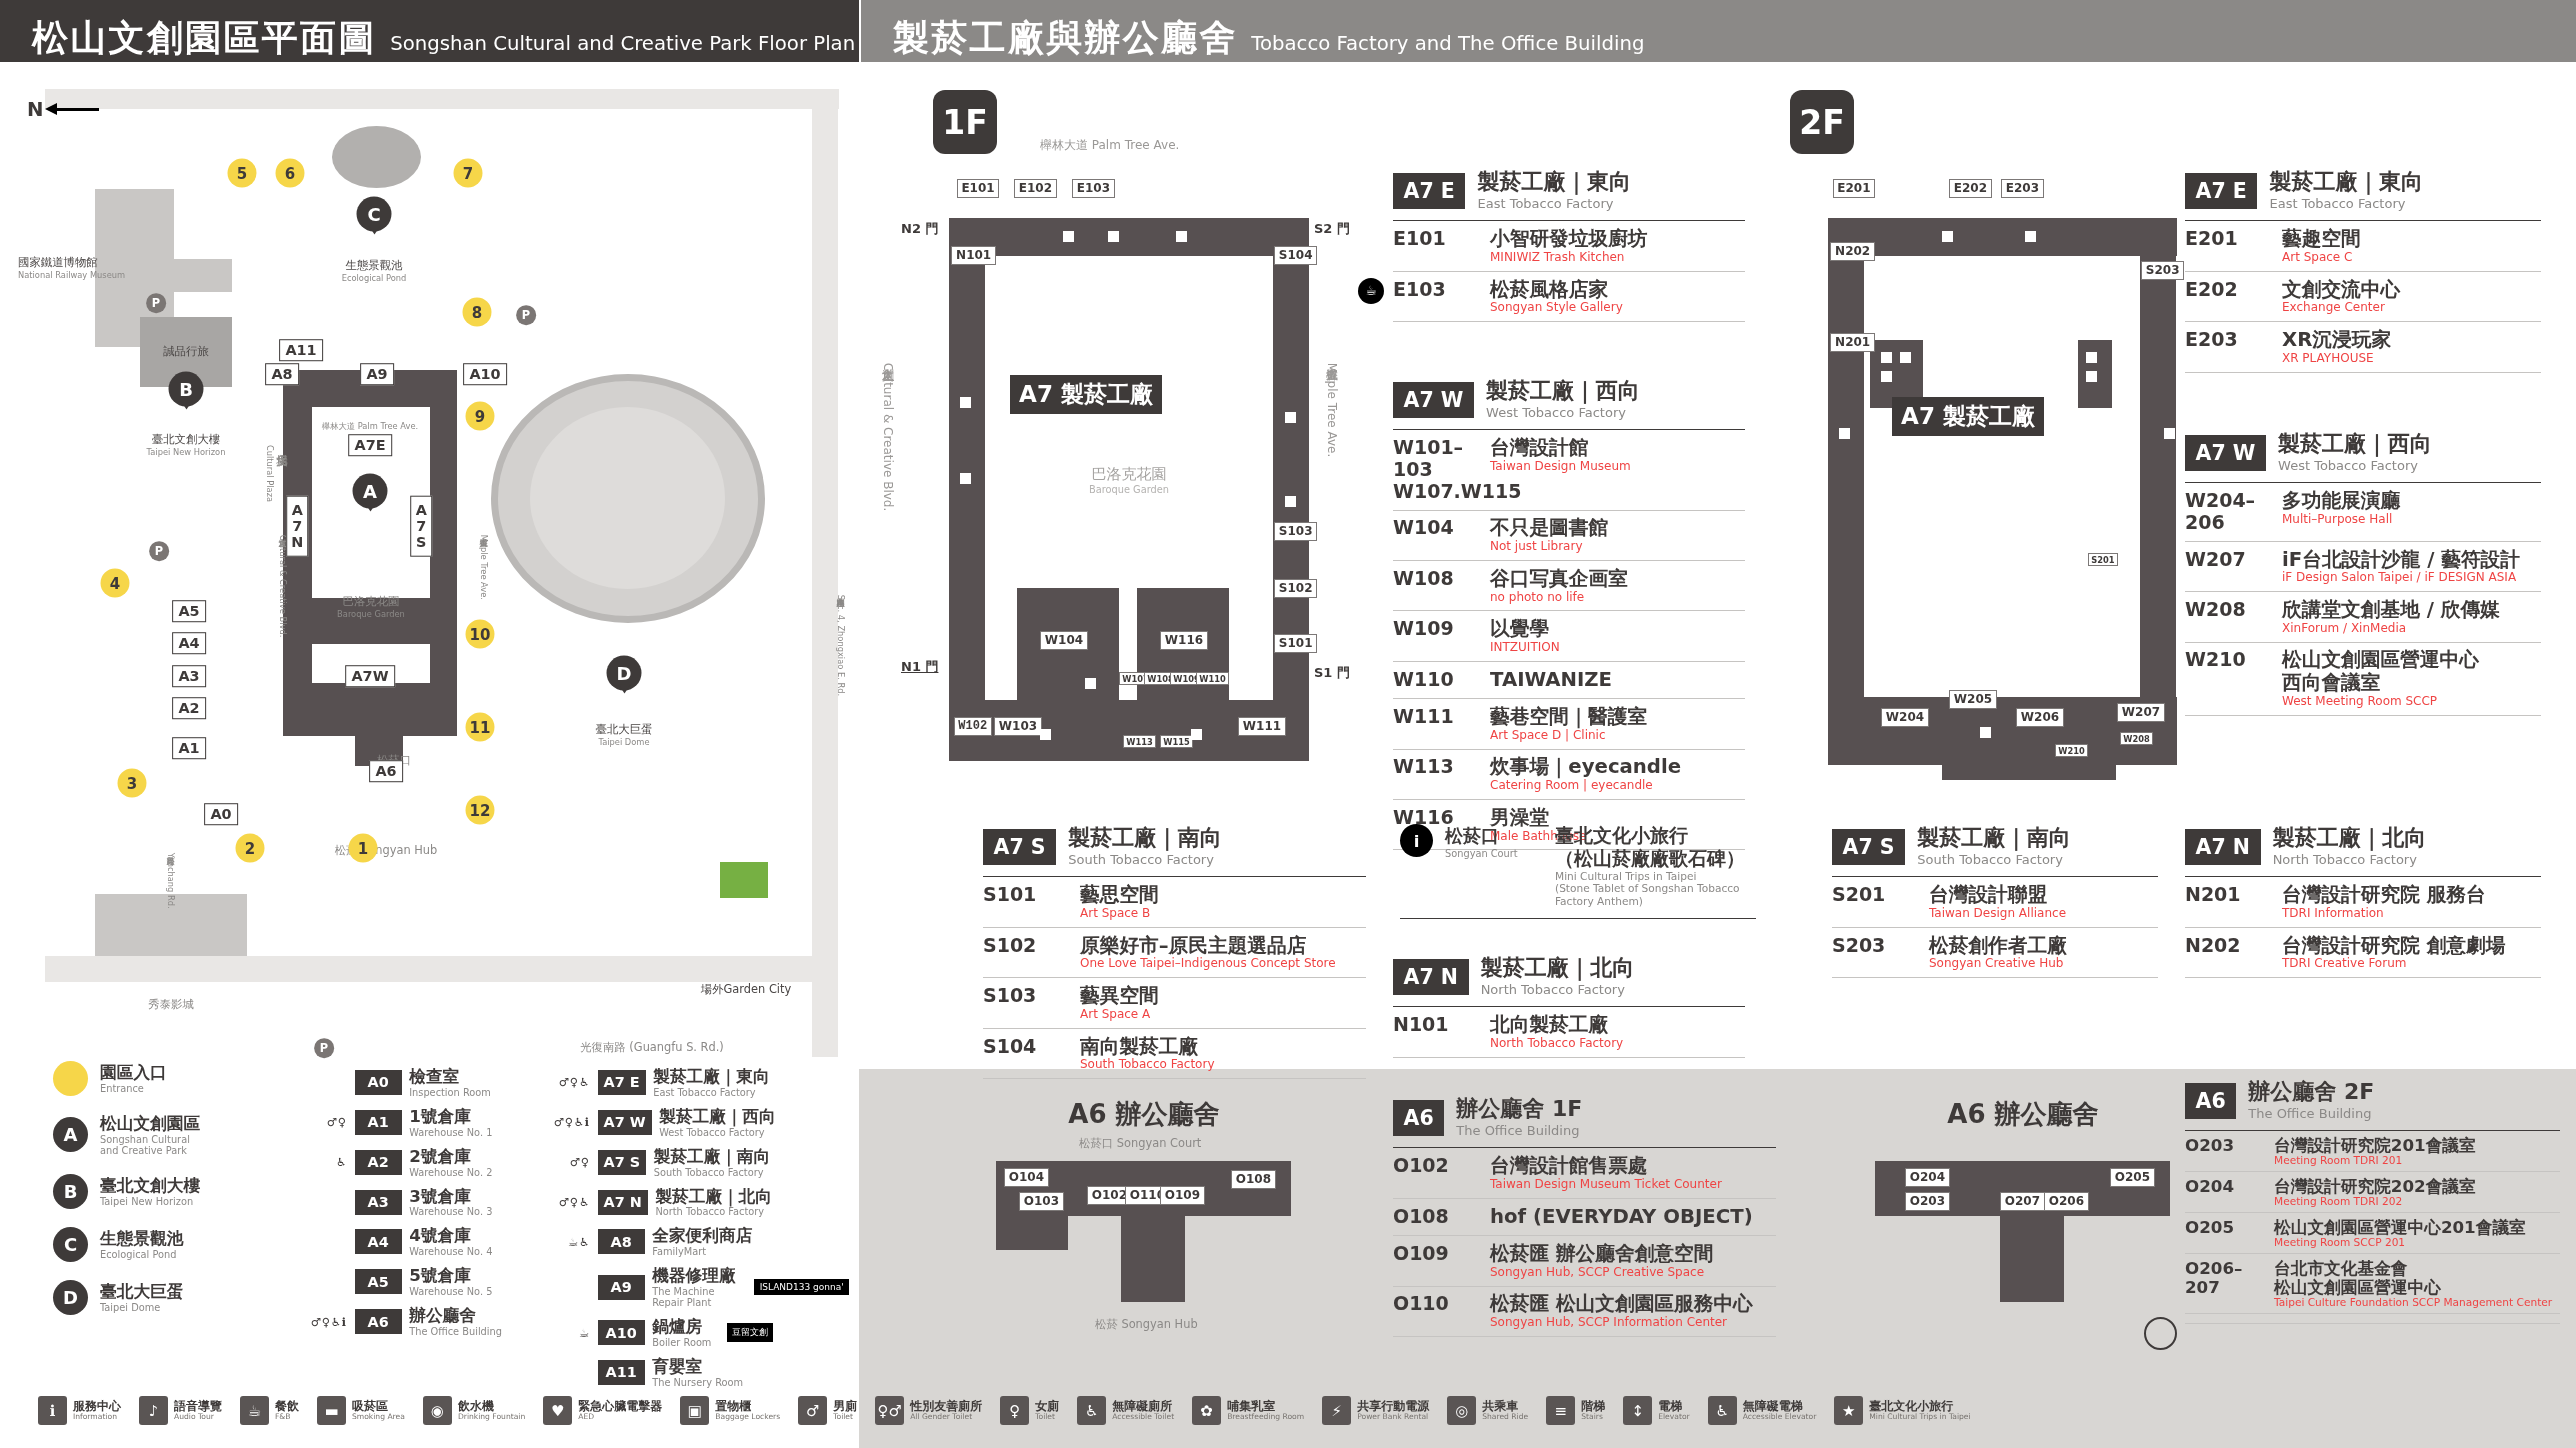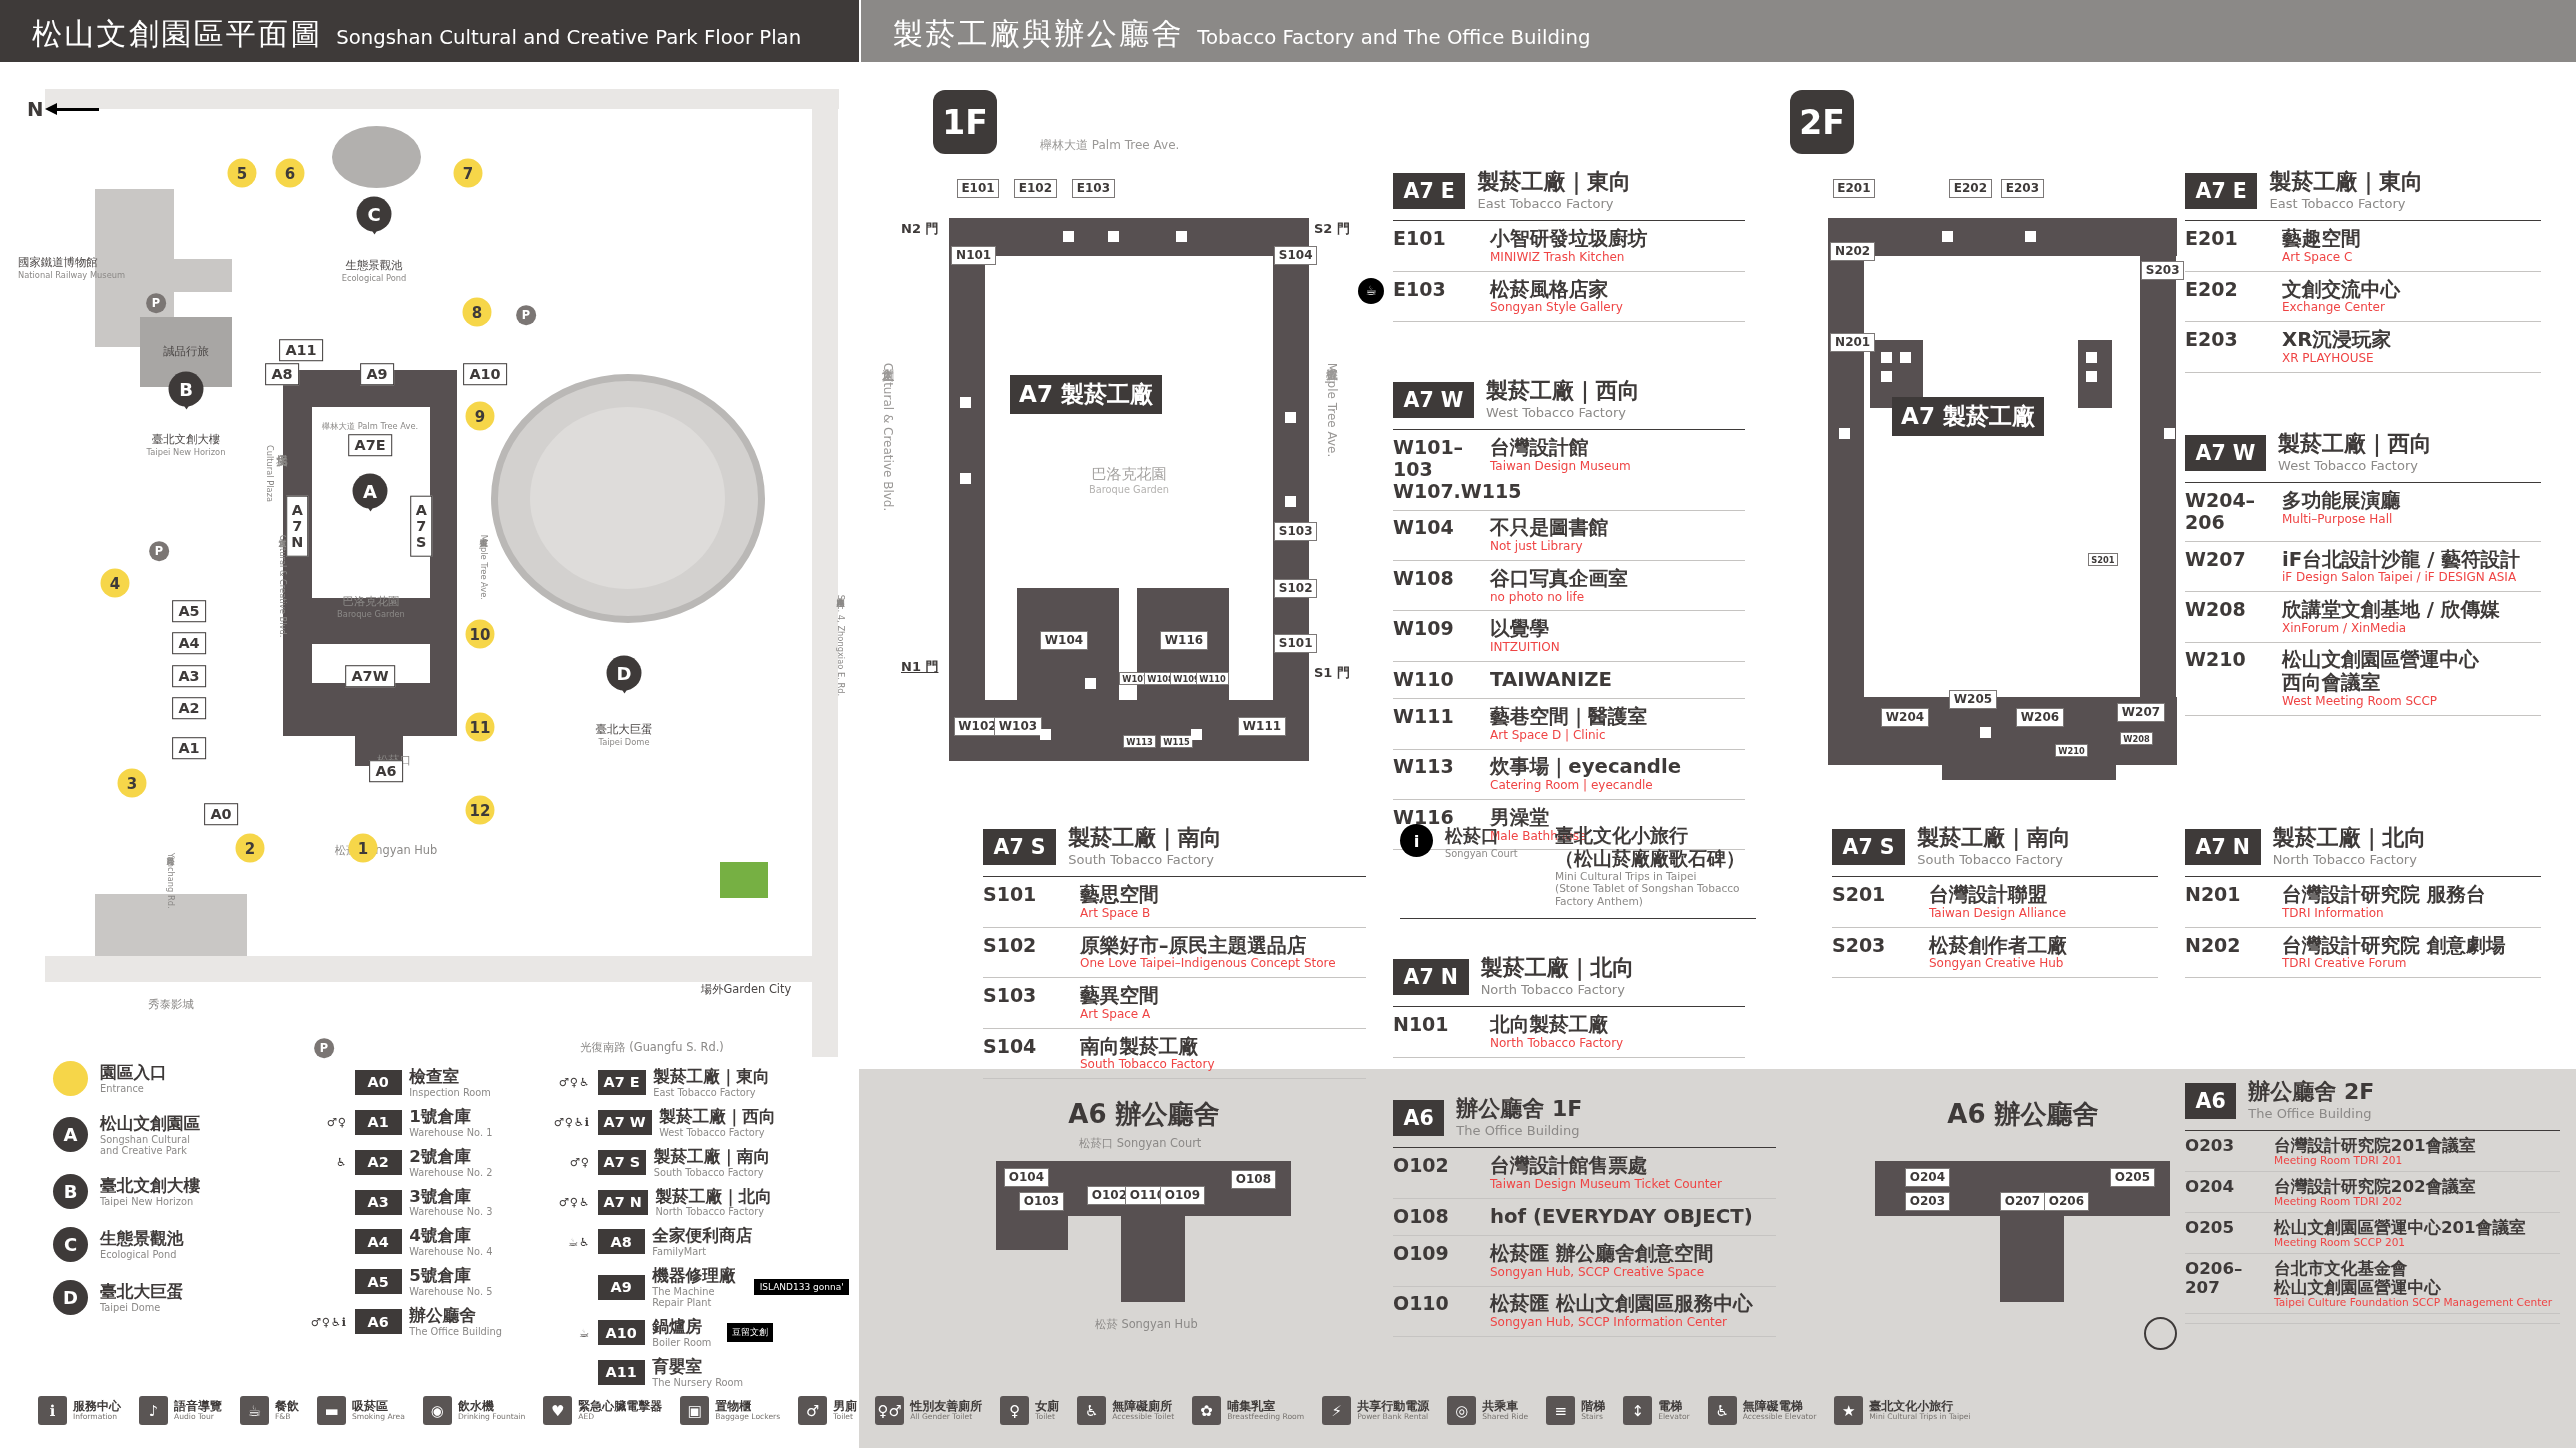--- a/index.html
+++ b/index.html
@@ -4,21 +4,21 @@
 <style>
   html,body{margin:0;padding:0;background:#fff}
   body{font-family:"DejaVu Sans","Liberation Sans",sans-serif;color:#3e3a39}
   #stage{position:relative;width:2576px;height:1449px;background:#fff;overflow:hidden}
   .abs{position:absolute}
 
   
   .hdr{position:absolute;top:0;height:62px;display:flex;align-items:baseline;gap:13.6px;padding:13.6px 0 0 32px;box-sizing:border-box}
   #hdr-left{left:0;width:859px;background:#3e3a39;color:#fff}
   #hdr-right{left:859px;width:1717px;background:#8b8987;color:#fff;border-left:2.3px solid #fff}
-  .hdr-zh{font-size:30px;font-weight:normal;letter-spacing:2.3px}
+  .hdr-zh{font-size:36px;font-weight:bold;letter-spacing:2.3px}
   .hdr-en{font-size:19.7px}
 
   .grayband{position:absolute;left:859px;top:1069px;width:1717px;height:380px;background:#d8d6d3}
 
   .floor-badge{position:absolute;width:64px;height:64px;border-radius:12px;background:#3e3a39;color:#fff;
     font-size:33px;font-weight:bold;display:flex;align-items:center;justify-content:center}
 
   
   .shape{position:absolute}
   .north{position:absolute;display:flex;align-items:center;gap:7.6px;font-size:19.7px;font-weight:bold;z-index:8}
@@ -482,21 +482,21 @@
       <span class="room" style="left: 325px; top: 76px;">S104</span>
       <span class="room" style="left: 325px; top: 352px;">S103</span>
       <span class="room" style="left: 325px; top: 409px;">S102</span>
       <span class="room" style="left: 325px; top: 464px;">S101</span>
       <span class="room" style="left: 91px; top: 461px;">W104</span>
       <span class="room" style="left: 211px; top: 461px;">W116</span>
       <span class="room small" style="left: 170px; top: 502px;">W107</span>
       <span class="room small" style="left: 195px; top: 502px;">W108</span>
       <span class="room small" style="left: 221px; top: 502px;">W109</span>
       <span class="room small" style="left: 247px; top: 502px;">W110</span>
-      <span class="room" style="left: 4.5px; top: 547px;">W102</span>
+      <span class="room" style="left: 4.5px; top: 547px; font-family: Liberation Mono, monospace;">W102</span>
       <span class="room" style="left: 45px; top: 547px;">W103</span>
       <span class="room small" style="left: 174px; top: 565px;">W113</span>
       <span class="room small" style="left: 211px; top: 565px;">W115</span>
       <span class="room" style="left: 289px; top: 547px;">W111</span>
     <span class="ficon" style="left: 114px; top: 61px;"></span>
       <span class="ficon" style="left: 159px; top: 61px;"></span>
       <span class="ficon" style="left: 227px; top: 61px;"></span>
       <span class="ficon" style="left: 10.6px; top: 227px;"></span>
       <span class="ficon" style="left: 10.6px; top: 303px;"></span>
       <span class="ficon" style="left: 336px; top: 242px;"></span>

